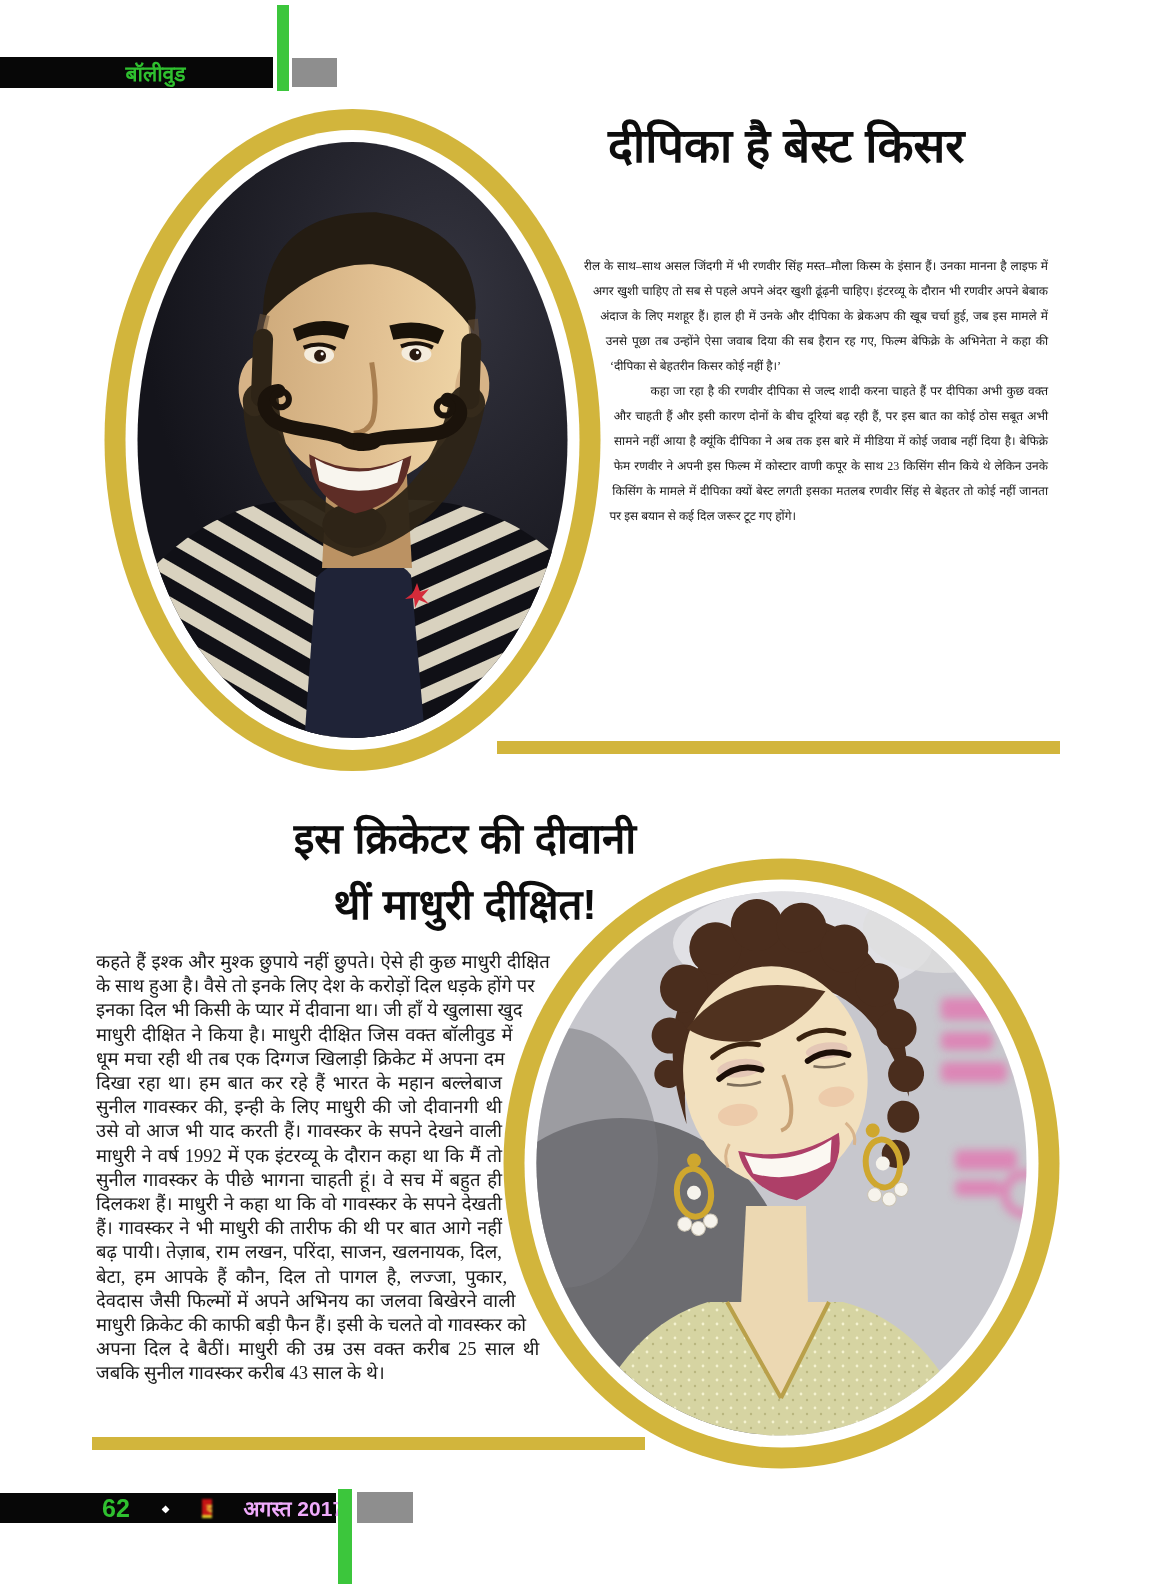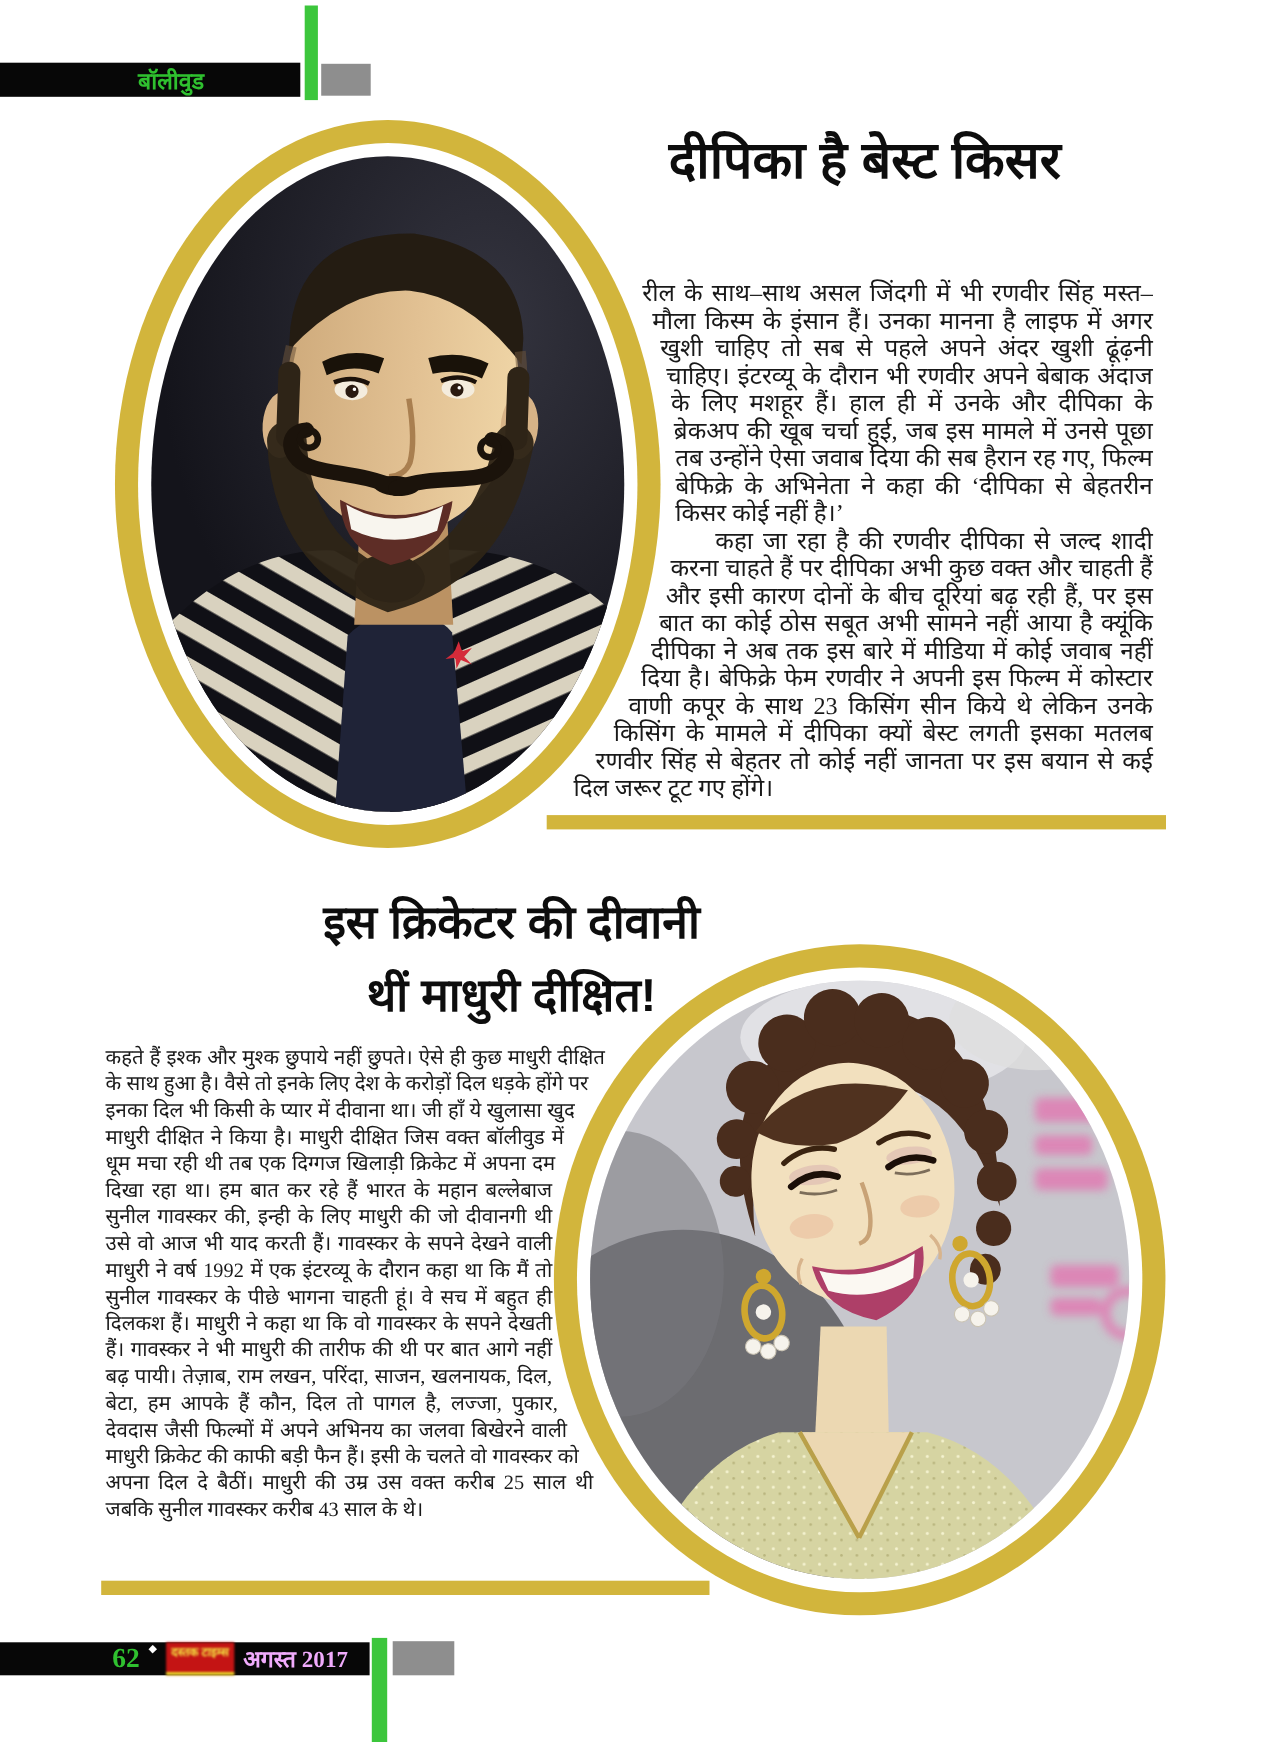--- a/index.html
+++ b/index.html
@@ -14,21 +14,21 @@
   .hdr-green{left:277px;top:5px;width:12px;height:86px;background:#3cc63c;}
   .hdr-gray{left:292px;top:58px;width:45px;height:29px;background:#8e8e8e;}
 
   
   .headline{font-family:"Liberation Sans",sans-serif;font-weight:bold;color:#0d0d0d;}
   .h1-block{left:608px;top:114px;width:460px;font-size:47px;line-height:63px;text-align:left;}
   .h2-block{left:112px;top:806px;width:706px;font-size:42px;line-height:66px;text-align:center;}
 
   
   .copy{color:#191919;text-align:justify;}
-  .art1{left:500px;top:254px;width:548px;height:482px;font-size:22px;line-height:25px;}
+  .art1{left:500px;top:254px;width:548px;height:482px;font-size:12px;line-height:25px;}
   .art1 .wrapspacer{float:left;width:150px;height:482px;
         shape-outside:ellipse(262px 346px at -148px 186px);}
   .art1 p{margin:0;}
   .art1 p + p{text-indent:38px;}
   .art2{left:92px;top:946px;width:620px;height:490px;font-size:18.5px;line-height:24.2px;}
   .art2 .wrapspacer{float:right;width:210px;height:490px;
         shape-outside:ellipse(289px 316px at 279px 218px);}
   .art2 p{margin:4px;}
 
   
@@ -36,22 +36,22 @@
   .rule1{left:497px;top:741px;width:563px;z-index:1;}
   .rule2{left:92px;top:1437px;width:553px;z-index:1;}
 
   
   .fig{z-index:2;}
   .fig1{left:104px;top:108px;width:497px;height:664px;}
   .fig2{left:503px;top:858px;width:557px;height:611px;}
 
   
   .ftr-black{left:0;top:1493px;width:336px;height:30px;background:#070707;
-             display:flex;box-sizing:border-box;padding-left:102px;
-             font-family:Liberation Serif, serif;}
+             display:flex;align-items:center;box-sizing:border-box;padding-left:102px;
+             font-family:Liberation Sans, sans-serif;gap:24px;}
   .ftr-num{color:#2fc02f;font-weight:bold;font-size:25px;line-height:30px;}
   .ftr-sep{color:#ffffff;font-size:10px;margin:0 8px;}
   .ftr-logo{background:#c41414;color:#f5e642;font-weight:bold;font-size:11px;line-height:14px;
             padding:2px 5px 0 5px;border-bottom:3px solid #e8d22a;white-space:nowrap;
             filter:blur(0.8px);max-width:92px;overflow:hidden;}
   .ftr-date{color:#f0abfc;font-weight:bold;font-size:21px;margin-left:8px;white-space:nowrap;}
   .ftr-green{left:338px;top:1489px;width:14px;height:95px;background:#3cc63c;}
   .ftr-gray{left:357px;top:1492px;width:56px;height:31px;background:#8e8e8e;}
 </style>
 </head>

